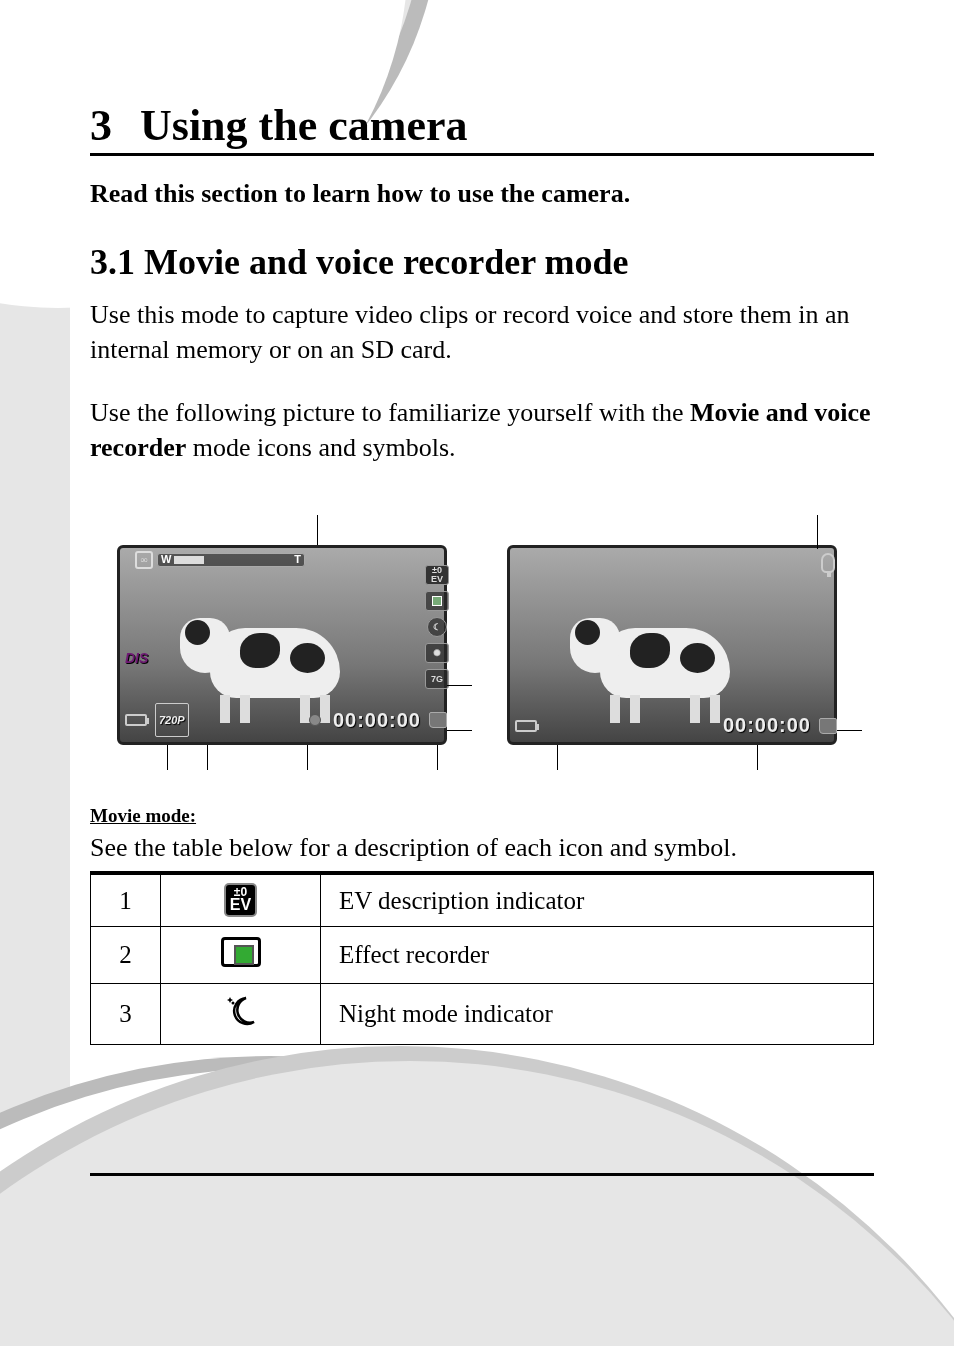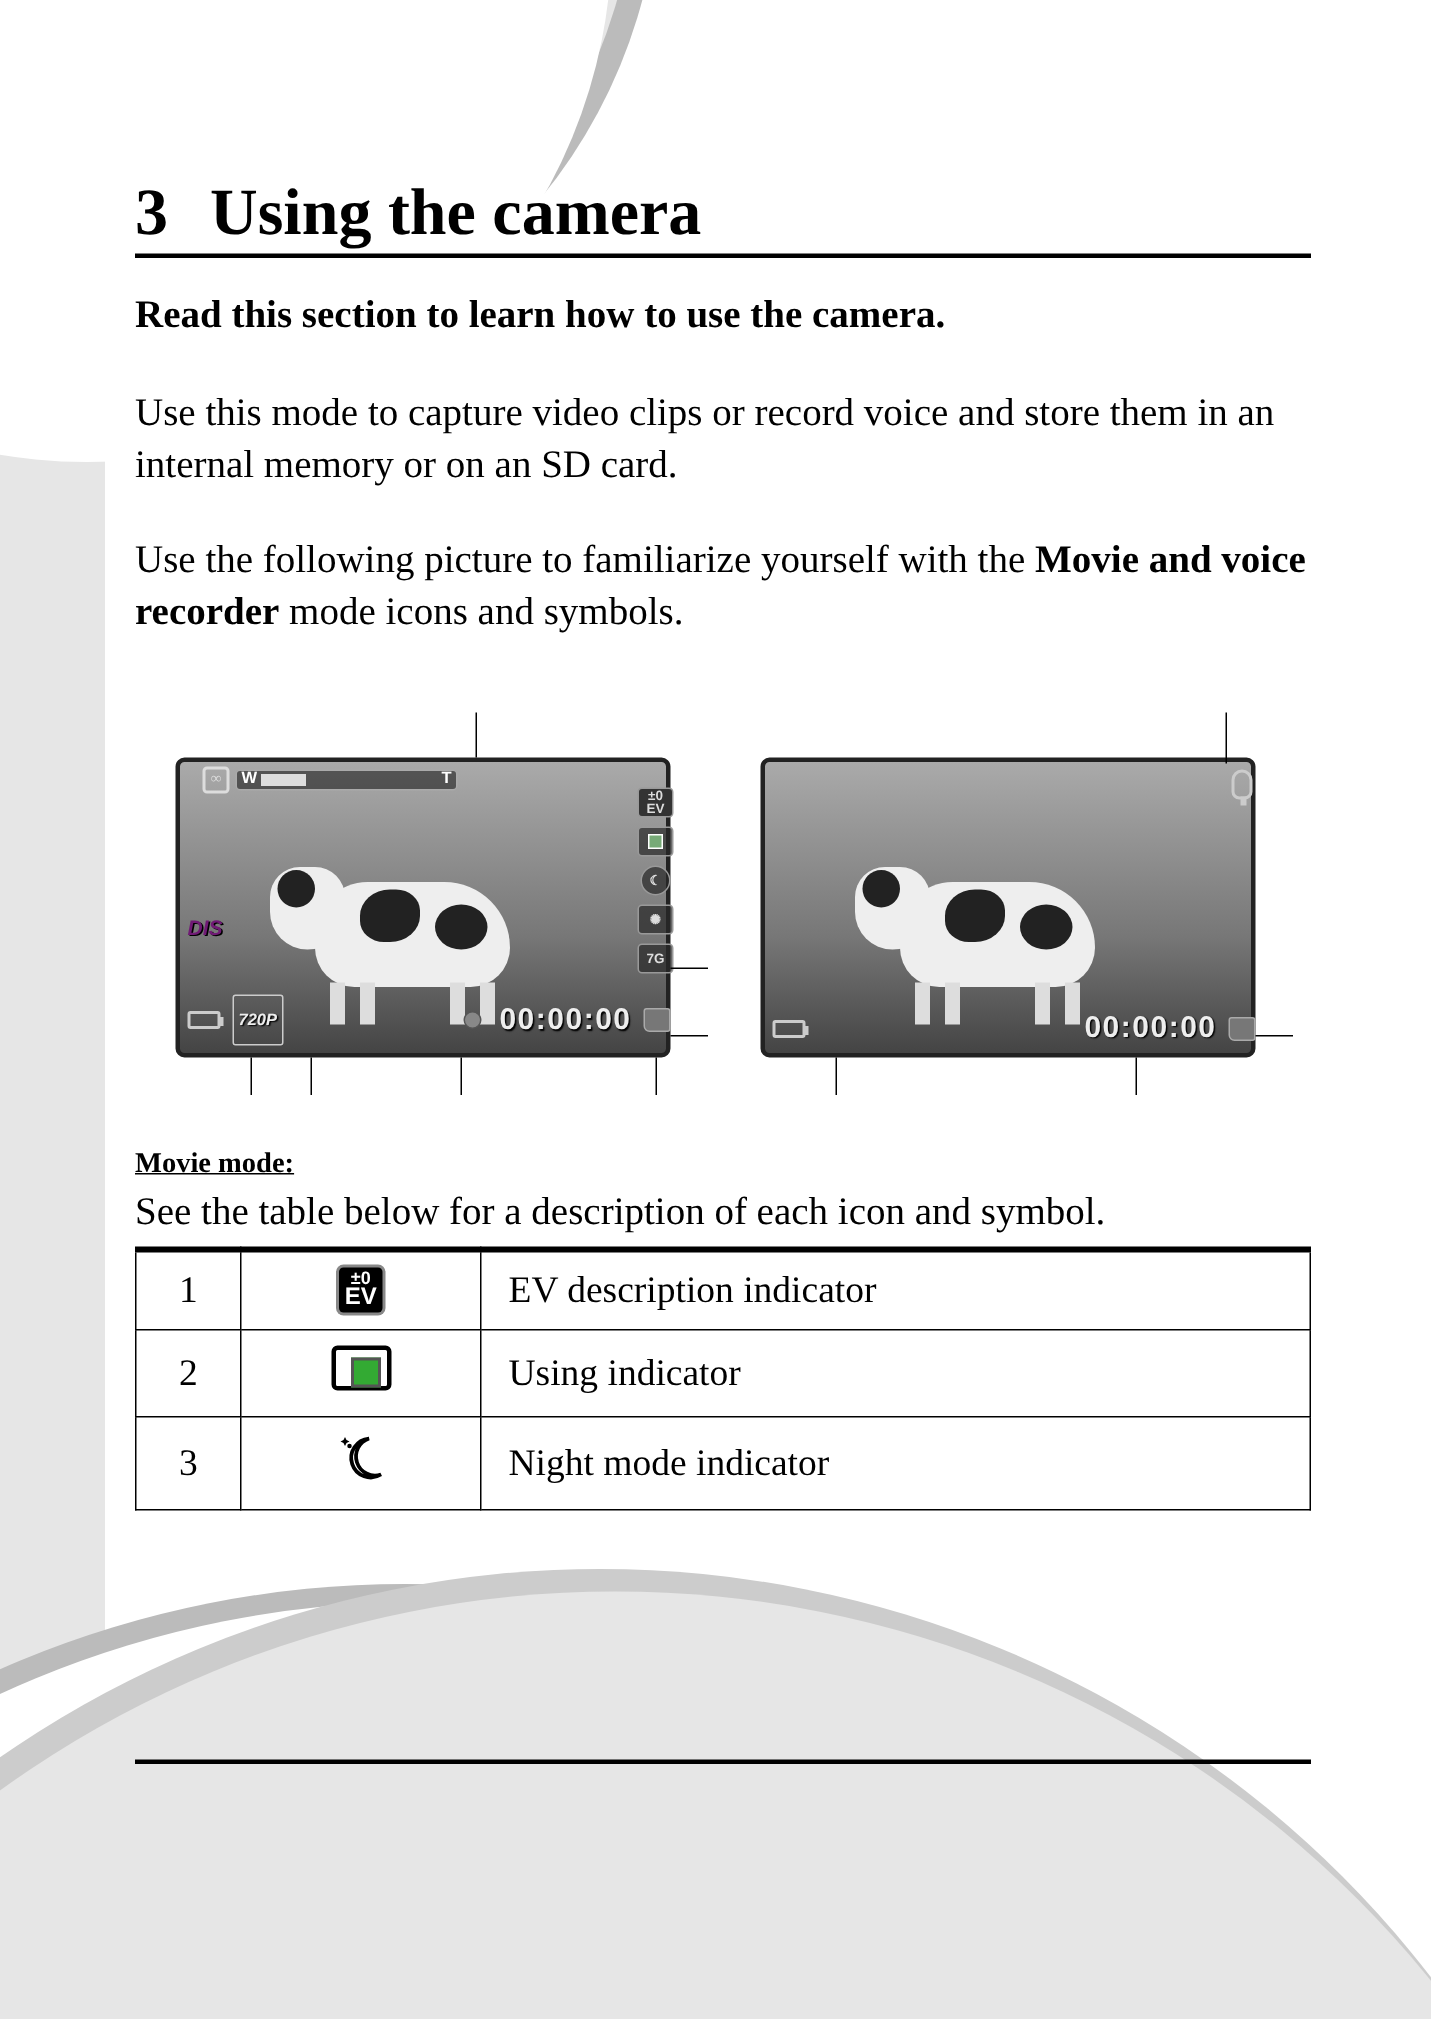--- a/index.html
+++ b/index.html
@@ -98,21 +98,20 @@
     width: 100%;
     height: 100%;
     background: #fff;
     border-radius: 50%;
   }
 
   .content {
     position: relative;
     z-index: 2;
     padding: 100px 80px 0 90px;
-    margin-top: 16px;
   }
 
   h1.chapter {
     font-weight: bold;
     font-size: 44px;
     border-bottom: 3px solid #000;
     padding-bottom: 2px;
     margin-bottom: 20px;
   }
   h1.chapter .num { margin-right: 28px; }
@@ -360,20 +359,24 @@
 <div class="bg-curve-bottom"></div>
 
 <div class="content">
 
   <h1 class="chapter">
     <span class="num">3</span><span>Using the camera</span>
   </h1>
 
   <p class="intro">Read this section to learn how to use the camera.</p>
 
+  <h2 class="section">
+    <span>3.1</span>
+    <span>Movie and voice recorder mode</span>
+  </h2>
 
   <p class="body">Use this mode to capture video clips or record voice and store them in an internal memory or on an SD card.</p>
 
 
   <p class="body">
     <span>Use the following picture to familiarize yourself with the </span><strong>Movie and voice recorder</strong><span> mode icons and symbols.</span>
   </p>
 
   <div class="figures">
 
@@ -470,21 +473,21 @@
           <span>EV</span>
         </span>
       </td>
       <td>EV description indicator</td>
     </tr>
     <tr>
       <td class="num">2</td>
       <td class="ico">
         <span class="icon-effect"></span>
       </td>
-      <td>Using indicator</td>
+      <td>Effect recorder</td>
     </tr>
     <tr>
       <td class="num">3</td>
       <td class="ico">
         <span class="icon-night">
           <svg viewBox="0 0 34 34">
                 <path d="M22 4a13 13 0 1 0 8 24 11 11 0 0 1-8-24z" fill="none" stroke="#000" stroke-width="2.5"></path>
                 <circle cx="9" cy="9" r="1.5" fill="#000"></circle>
                 <path d="M6 3l1 2 2 1-2 1-1 2-1-2-2-1 2-1z" fill="#000"></path>
               </svg>

